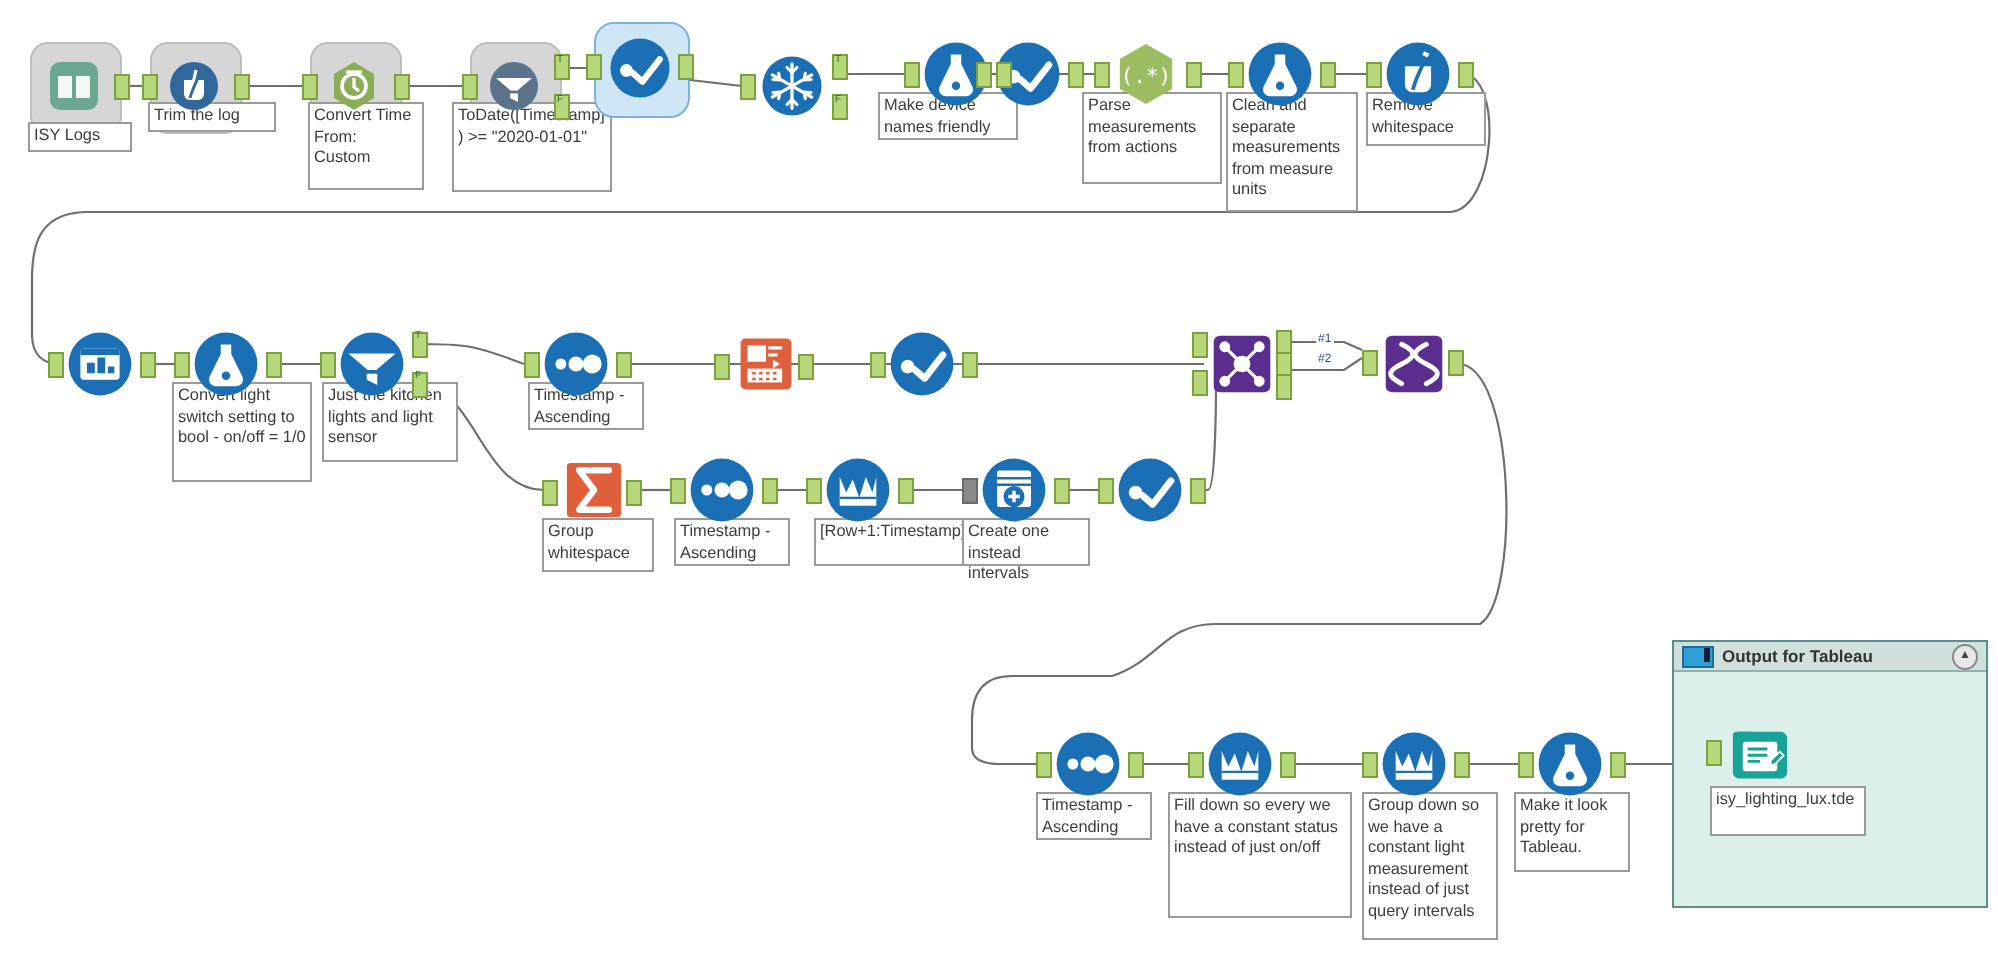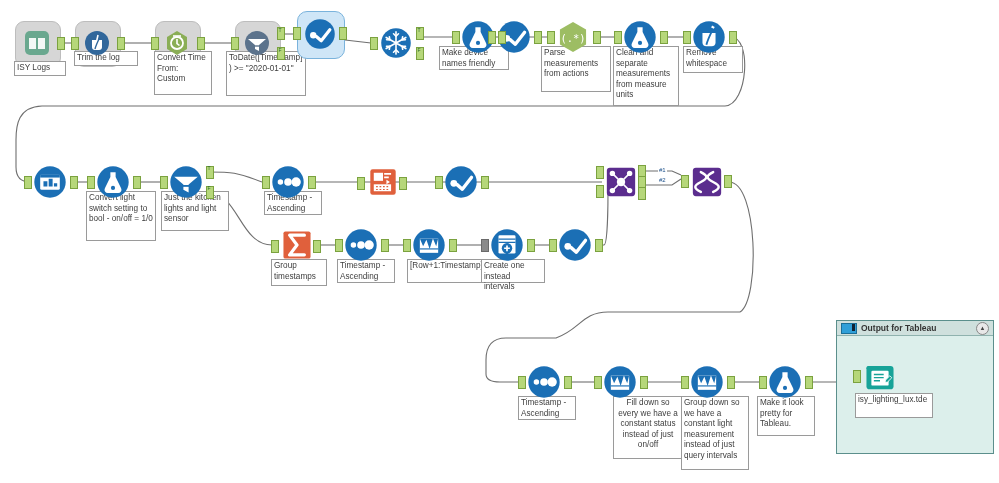--- a/index.html
+++ b/index.html
@@ -404,21 +404,21 @@
   <div class="tool" style="left:280px;top:228px;">
     <div class="inner-ic">
       <svg class="i" width="32" height="32" viewBox="0 0 26 26">
           <rect x="2" y="2" width="22" height="22" rx="1.5" fill="#e0603c"></rect>
           <path d="M19 5H7l6 8-6 8h12" fill="none" stroke="#fff" stroke-width="2.6" stroke-linejoin="round" stroke-linecap="round"></path>
         </svg>
     </div>
     <div class="anchor in" style="top:12px;"></div>
     <div class="anchor out" style="left:33px;top:12px;"></div>
   </div>
-  <div class="note" style="left:271px;top:259px;width:56px;height:27px;">Group timestamps</div>
+  <div class="note" style="left:271px;top:259px;width:56px;height:27px;">Group whitespace</div>
 
   <div class="tool" style="left:344px;top:228px;">
     <div class="inner-ic">
       <svg class="i" width="34" height="34" viewBox="0 0 26 26">
           <circle cx="13" cy="13" r="12" fill="#1b6fb5"></circle>
           <circle cx="7.2" cy="13" r="2.1" fill="#fff"></circle>
           <circle cx="13" cy="13" r="2.9" fill="#fff"></circle>
           <circle cx="19.2" cy="13" r="3.6" fill="#fff"></circle>
         </svg>
     </div>
@@ -488,21 +488,21 @@
       <svg class="i" width="34" height="34" viewBox="0 0 26 26">
           <circle cx="13" cy="13" r="12" fill="#1b6fb5"></circle>
           <path d="M6 8h14v11H6z" fill="#fff"></path>
           <path d="M6 8l2.5 6 2.5-5 2.5 7 2.5-8 2.5 6L20 8" fill="#1b6fb5"></path>
           <path d="M6 16h14" stroke="#1b6fb5" stroke-width="0.9"></path>
         </svg>
     </div>
     <div class="anchor in"></div>
     <div class="anchor out"></div>
   </div>
-  <div class="note" style="left:613px;top:396px;width:70px;height:63px;text-align:center;">Fill down so every we have a constant status instead of just on/off</div>
+  <div class="note" style="left:584px;top:396px;width:92px;height:63px;">Fill down so every we have a constant status instead of just on/off</div>
 
   <div class="tool" style="left:690px;top:365px;">
     <div class="inner-ic">
       <svg class="i" width="34" height="34" viewBox="0 0 26 26">
           <circle cx="13" cy="13" r="12" fill="#1b6fb5"></circle>
           <path d="M6 8h14v11H6z" fill="#fff"></path>
           <path d="M6 8l2.5 6 2.5-5 2.5 7 2.5-8 2.5 6L20 8" fill="#1b6fb5"></path>
           <path d="M6 16h14" stroke="#1b6fb5" stroke-width="0.9"></path>
         </svg>
     </div>

